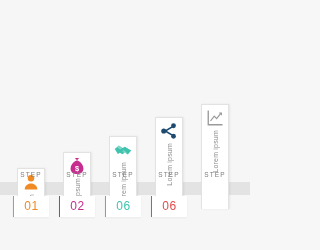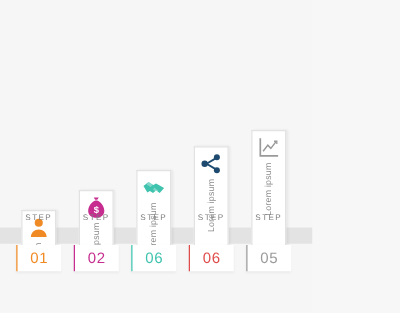--- a/index.html
+++ b/index.html
@@ -247,21 +247,18 @@
                 <path d="M6 16 11 9.5l3.2 3.4L20 5.5" stroke="#9a9a9a" stroke-width="1.6" fill="none"></path>
                 <path d="M17.6 5.3h3v3" stroke="#9a9a9a" stroke-width="1.4" fill="none"></path>
               </svg></div>
             <div class="bar-label">
               <span>Lorem ipsum</span>
             </div>
           </div>
         </div>
         <div class="footer">
           <div class="step-word">STEP</div>
-          <div class="num-plate" style="border-left-color: rgb(154, 154, 154);">
-            <span style="color: rgb(154, 154, 154);">05</span>
-          </div>
         </div>
       </div>
     </div>
 
   <div class="watermark"></div>
 </div>
 
 </body></html>

